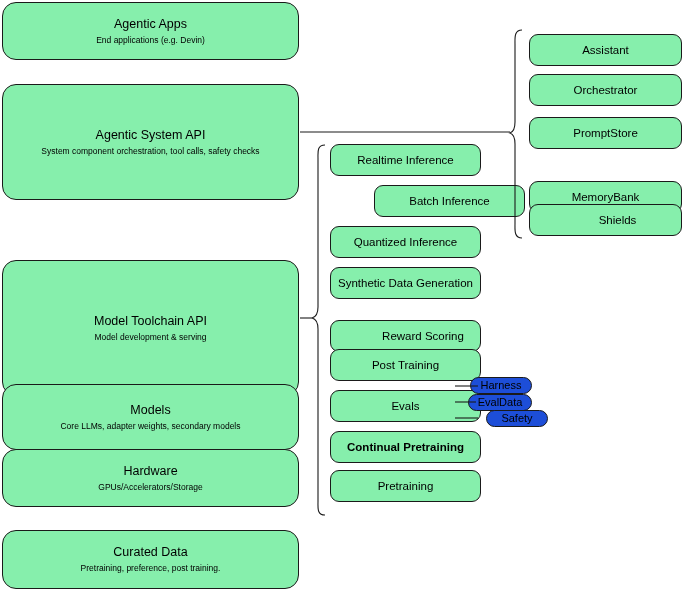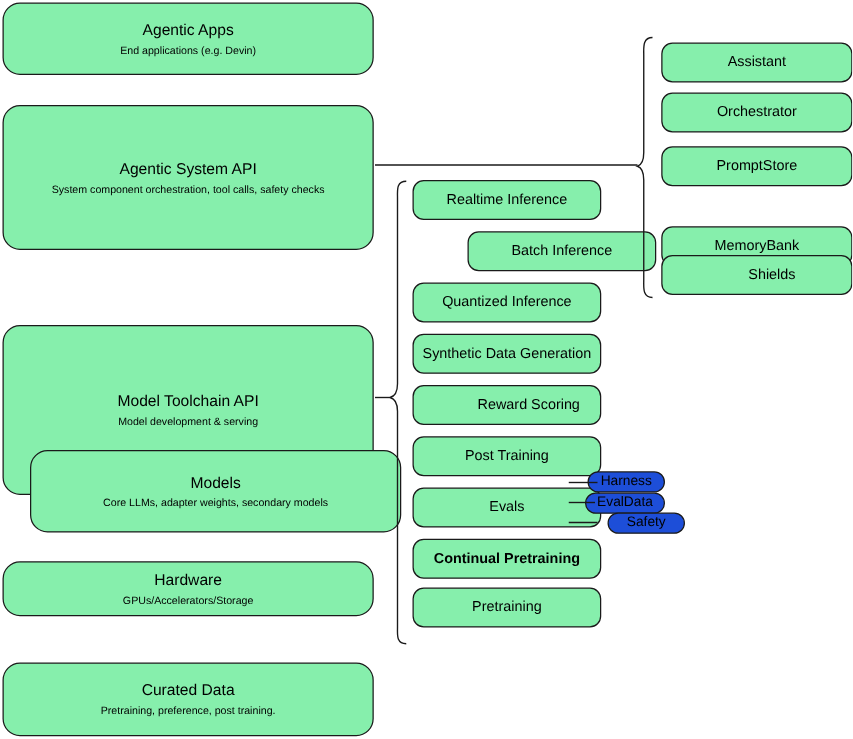--- a/index.html
+++ b/index.html
@@ -100,26 +100,26 @@
   <div class="box layer-box" style="top:84px;height:116px;">
     <div class="layer-title">Agentic System API</div>
     <div class="layer-sub">System component orchestration, tool calls, safety checks</div>
   </div>
 
   <div class="box layer-box" style="top:224px;height:136px;margin-top:36px;">
     <div class="layer-title">Model Toolchain API</div>
     <div class="layer-sub">Model development &amp; serving</div>
   </div>
 
-  <div class="box layer-box" style="top:360px;height:66px;margin-left:22px;">
+  <div class="box layer-box" style="top:384px;height:66px;">
     <div class="layer-title">Models</div>
     <div class="layer-sub">Core LLMs, adapter weights, secondary models</div>
   </div>
 
-  <div class="box layer-box" style="top:449px;height:44px;">
+  <div class="box layer-box" style="top:449px;height:58px;">
     <div class="layer-title">Hardware</div>
     <div class="layer-sub">GPUs/Accelerators/Storage</div>
   </div>
 
   <div class="box layer-box" style="top:530px;height:59px;">
     <div class="layer-title">Curated Data</div>
     <div class="layer-sub">Pretraining, preference, post training.</div>
   </div>
 
   <div class="box pill-box mid-box" style="top:144px;">
@@ -127,21 +127,21 @@
   </div>
   <div class="box pill-box mid-box" style="top:185px;margin-left:44px;">
     <span>Batch Inference</span>
   </div>
   <div class="box pill-box mid-box" style="top:226px;">
     <span>Quantized Inference</span>
   </div>
   <div class="box pill-box mid-box" style="top:267px;">
     <span>Synthetic Data Generation</span>
   </div>
-  <div class="box pill-box mid-box" style="top:308px;padding-left:35px;">
+  <div class="box pill-box mid-box" style="top:320px;padding-left:35px;">
     <span>Reward Scoring</span>
   </div>
   <div class="box pill-box mid-box" style="top:349px;">
     <span>Post Training</span>
   </div>
   <div class="box pill-box mid-box" style="top:390px;">
     <span>Evals</span>
   </div>
   <div class="box pill-box mid-box" style="top:431px;font-weight:bold;">
     <span>Continual Pretraining</span>

